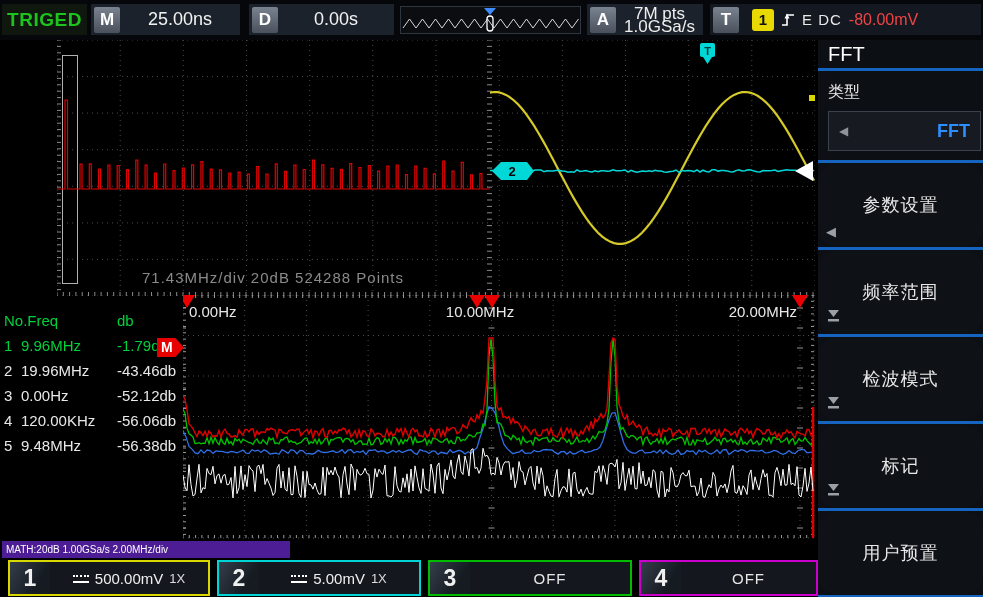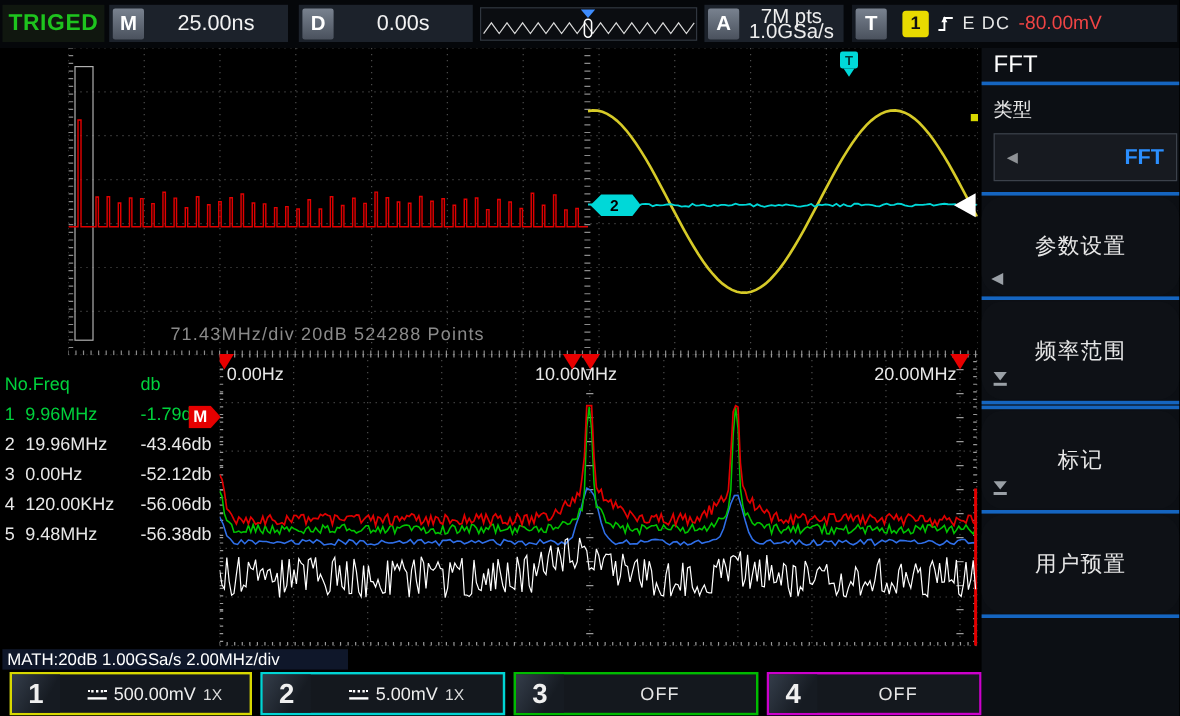--- a/index.html
+++ b/index.html
@@ -37,22 +37,22 @@
   .mhead{color:#00d23c;}
   .mhead .h1{width:113px;}
   .mrow.active{color:#00d23c;}
   .mrow.normal{color:#e8e8e8;}
 
   .mflag{position:absolute;left:157px;top:338px;width:27px;height:19px;background:#e60000;color:#fff;
          font-weight:bold;font-size:14px;line-height:19px;padding-left:4px;
          clip-path:polygon(0 0,68% 0,100% 50%,68% 100%,0 100%);}
 
   
-  .mathbar{position:absolute;left:2px;top:541px;width:288px;height:17px;background:#0f172a;color:#fff;
-           font-size:14px;line-height:17px;padding-left:4px;white-space:nowrap;}
+  .mathbar{position:absolute;left:2px;top:541px;width:288px;height:17px;background:#4c1d95;color:#fff;
+           font-size:10px;line-height:17px;padding-left:4px;white-space:nowrap;}
 
   
   .chbox{position:absolute;top:560px;height:36px;background:#14181e;display:flex;align-items:center;}
   .ch1{left:8px;width:202px;border:2px solid #d8d800;}
   .ch2{left:217px;width:204px;border:2px solid #00d4d4;}
   .ch3{left:428px;width:204px;border:2px solid #00bb00;}
   .ch4{left:639px;width:179px;border:2px solid #cc00cc;}
   .chnum{width:40px;height:100%;background:linear-gradient(120deg,#343d4a,#161b22 70%);color:#f0f0f0;
          font-size:23px;font-weight:bold;display:flex;align-items:center;justify-content:center;flex:none;}
   .chcontent{flex:1;display:flex;align-items:center;justify-content:center;gap:6px;color:#eee;font-size:15px;}
@@ -240,20 +240,29 @@
     <div class="menu-item">
       <span>频率范围</span>
       <span class="corner-ic">
         <svg width="15" height="14">
             <polygon points="2,1 13,1 7.5,8" fill="#9aa0a6"></polygon>
             <rect x="2" y="10" width="11" height="2.5" fill="#9aa0a6"></rect>
           </svg>
       </span>
     </div>
     <div class="bluerule"></div>
+    <div class="menu-item">
+      <span>检波模式</span>
+      <span class="corner-ic">
+        <svg width="15" height="14">
+            <polygon points="2,1 13,1 7.5,8" fill="#9aa0a6"></polygon>
+            <rect x="2" y="10" width="11" height="2.5" fill="#9aa0a6"></rect>
+          </svg>
+      </span>
+    </div>
     <div class="bluerule"></div>
     <div class="menu-item">
       <span>标记</span>
       <span class="corner-ic">
         <svg width="15" height="14">
             <polygon points="2,1 13,1 7.5,8" fill="#9aa0a6"></polygon>
             <rect x="2" y="10" width="11" height="2.5" fill="#9aa0a6"></rect>
           </svg>
       </span>
     </div>

